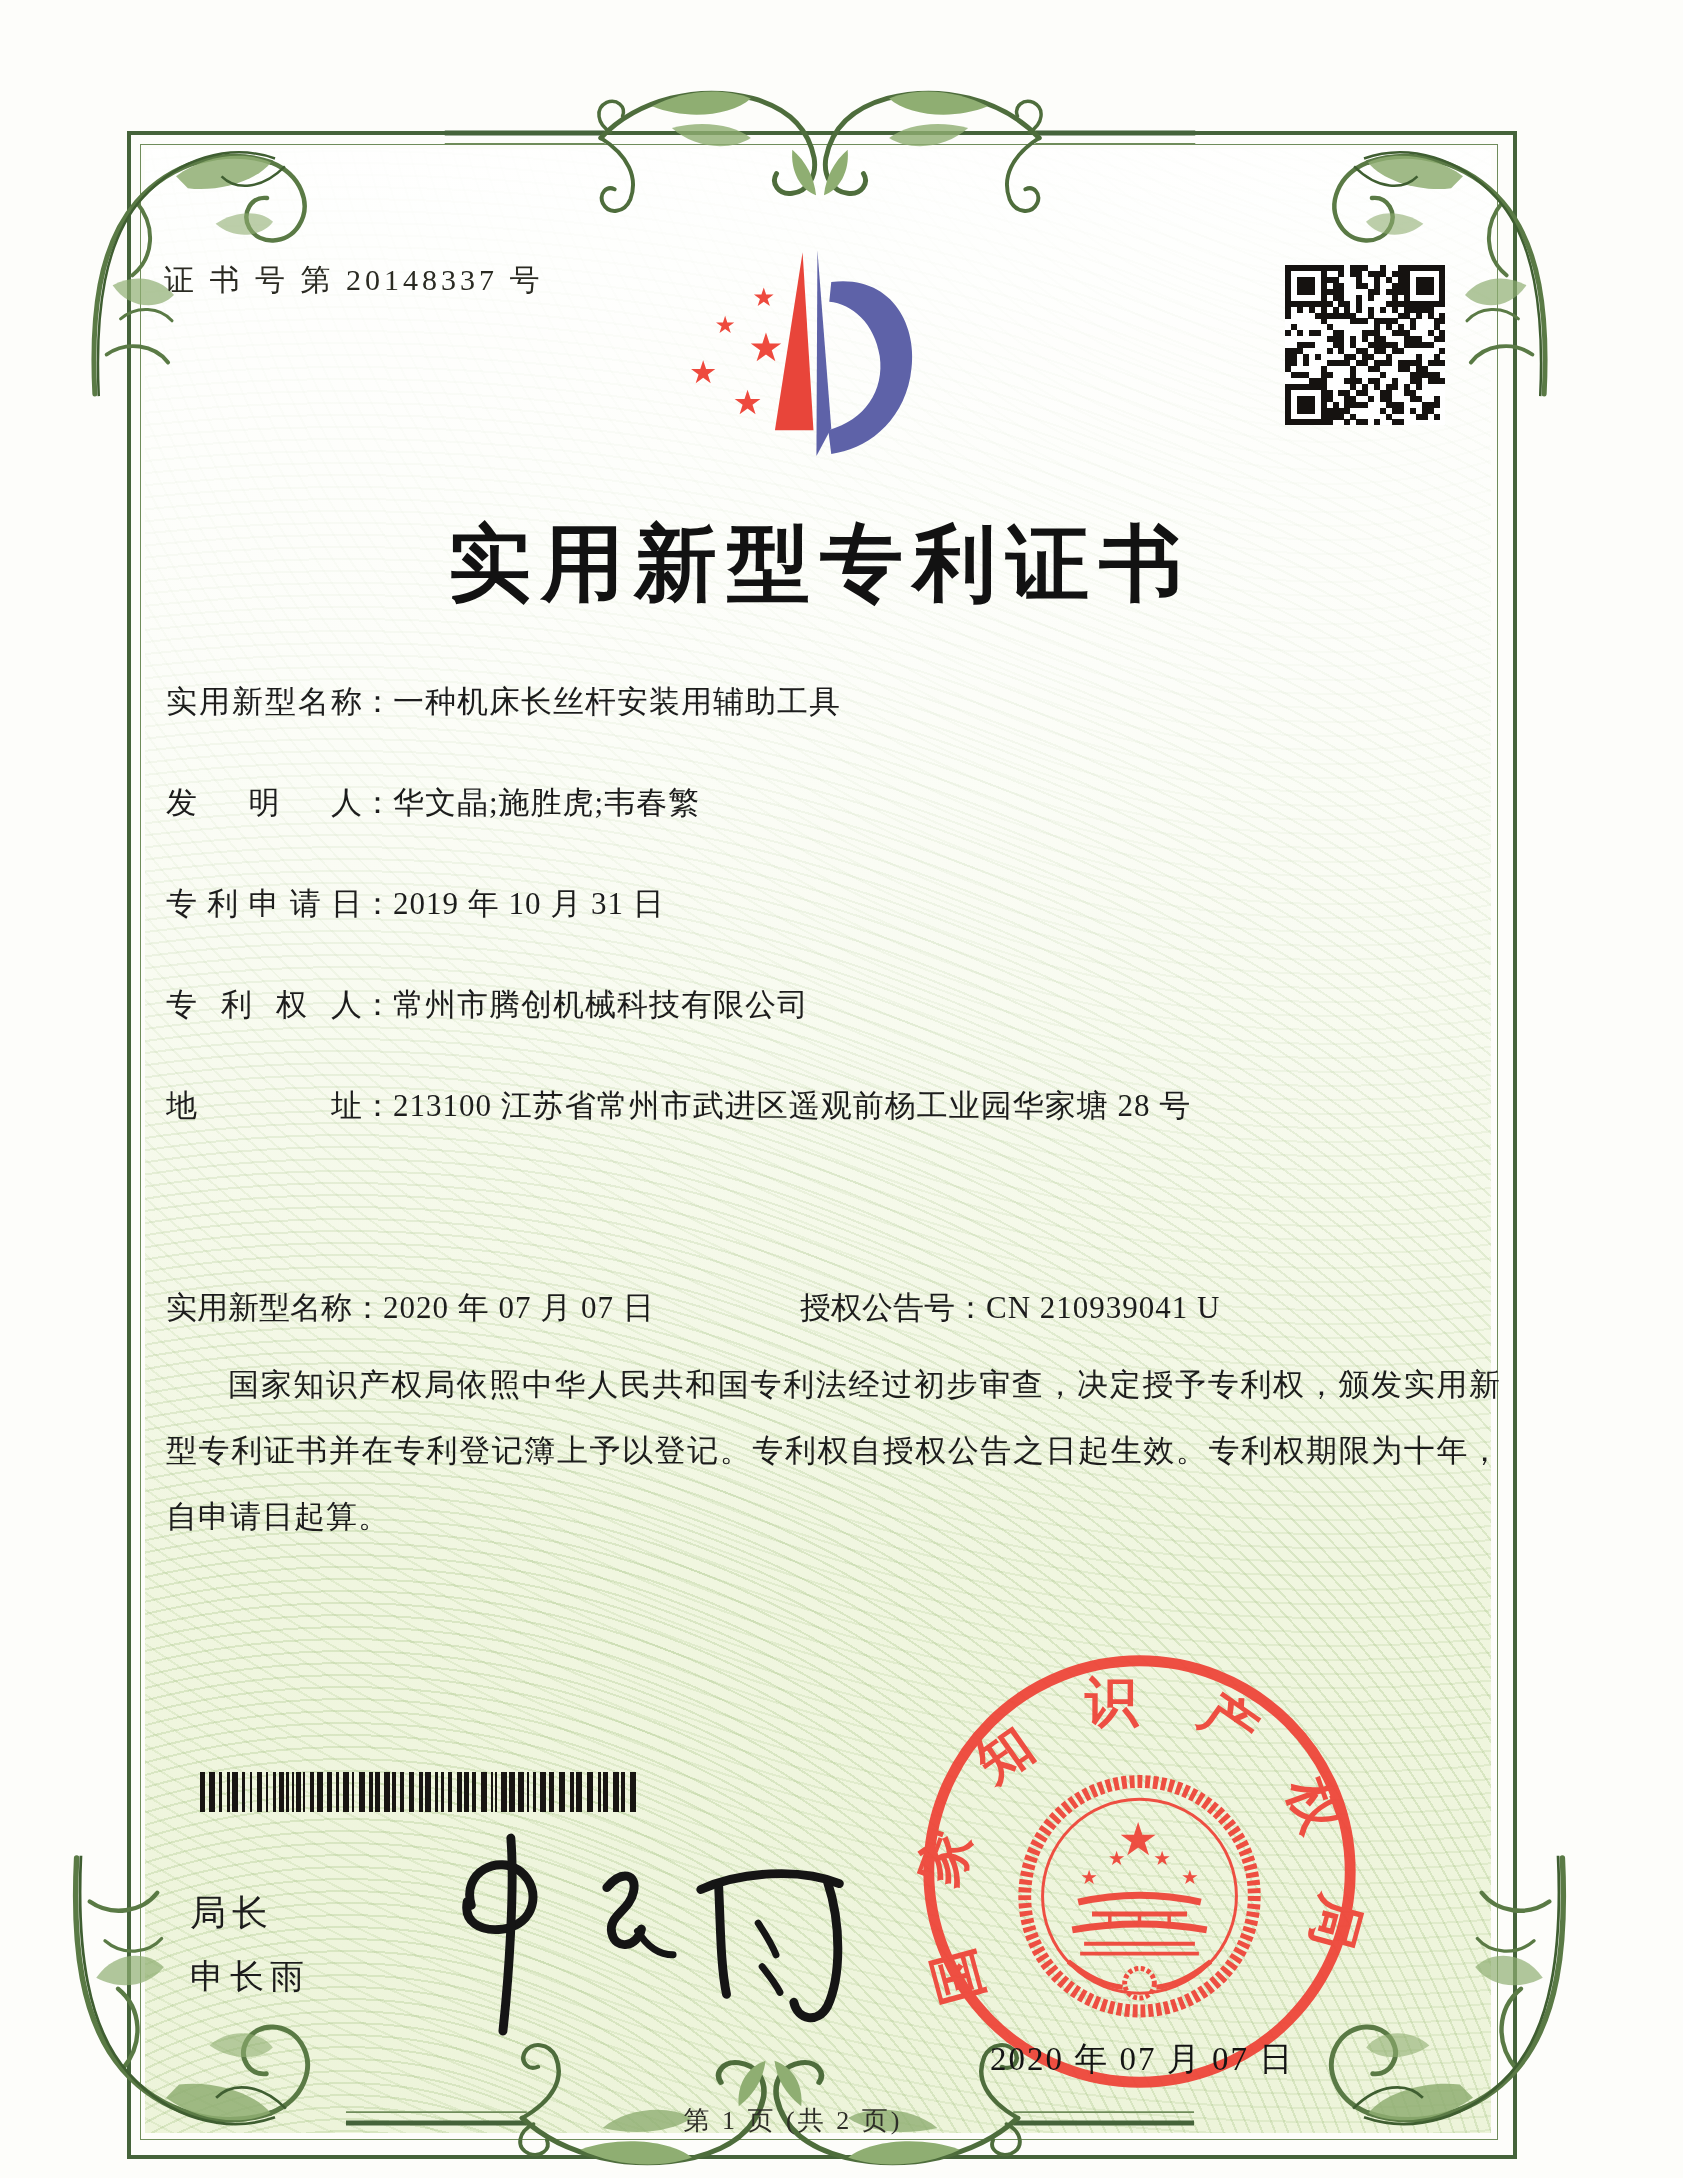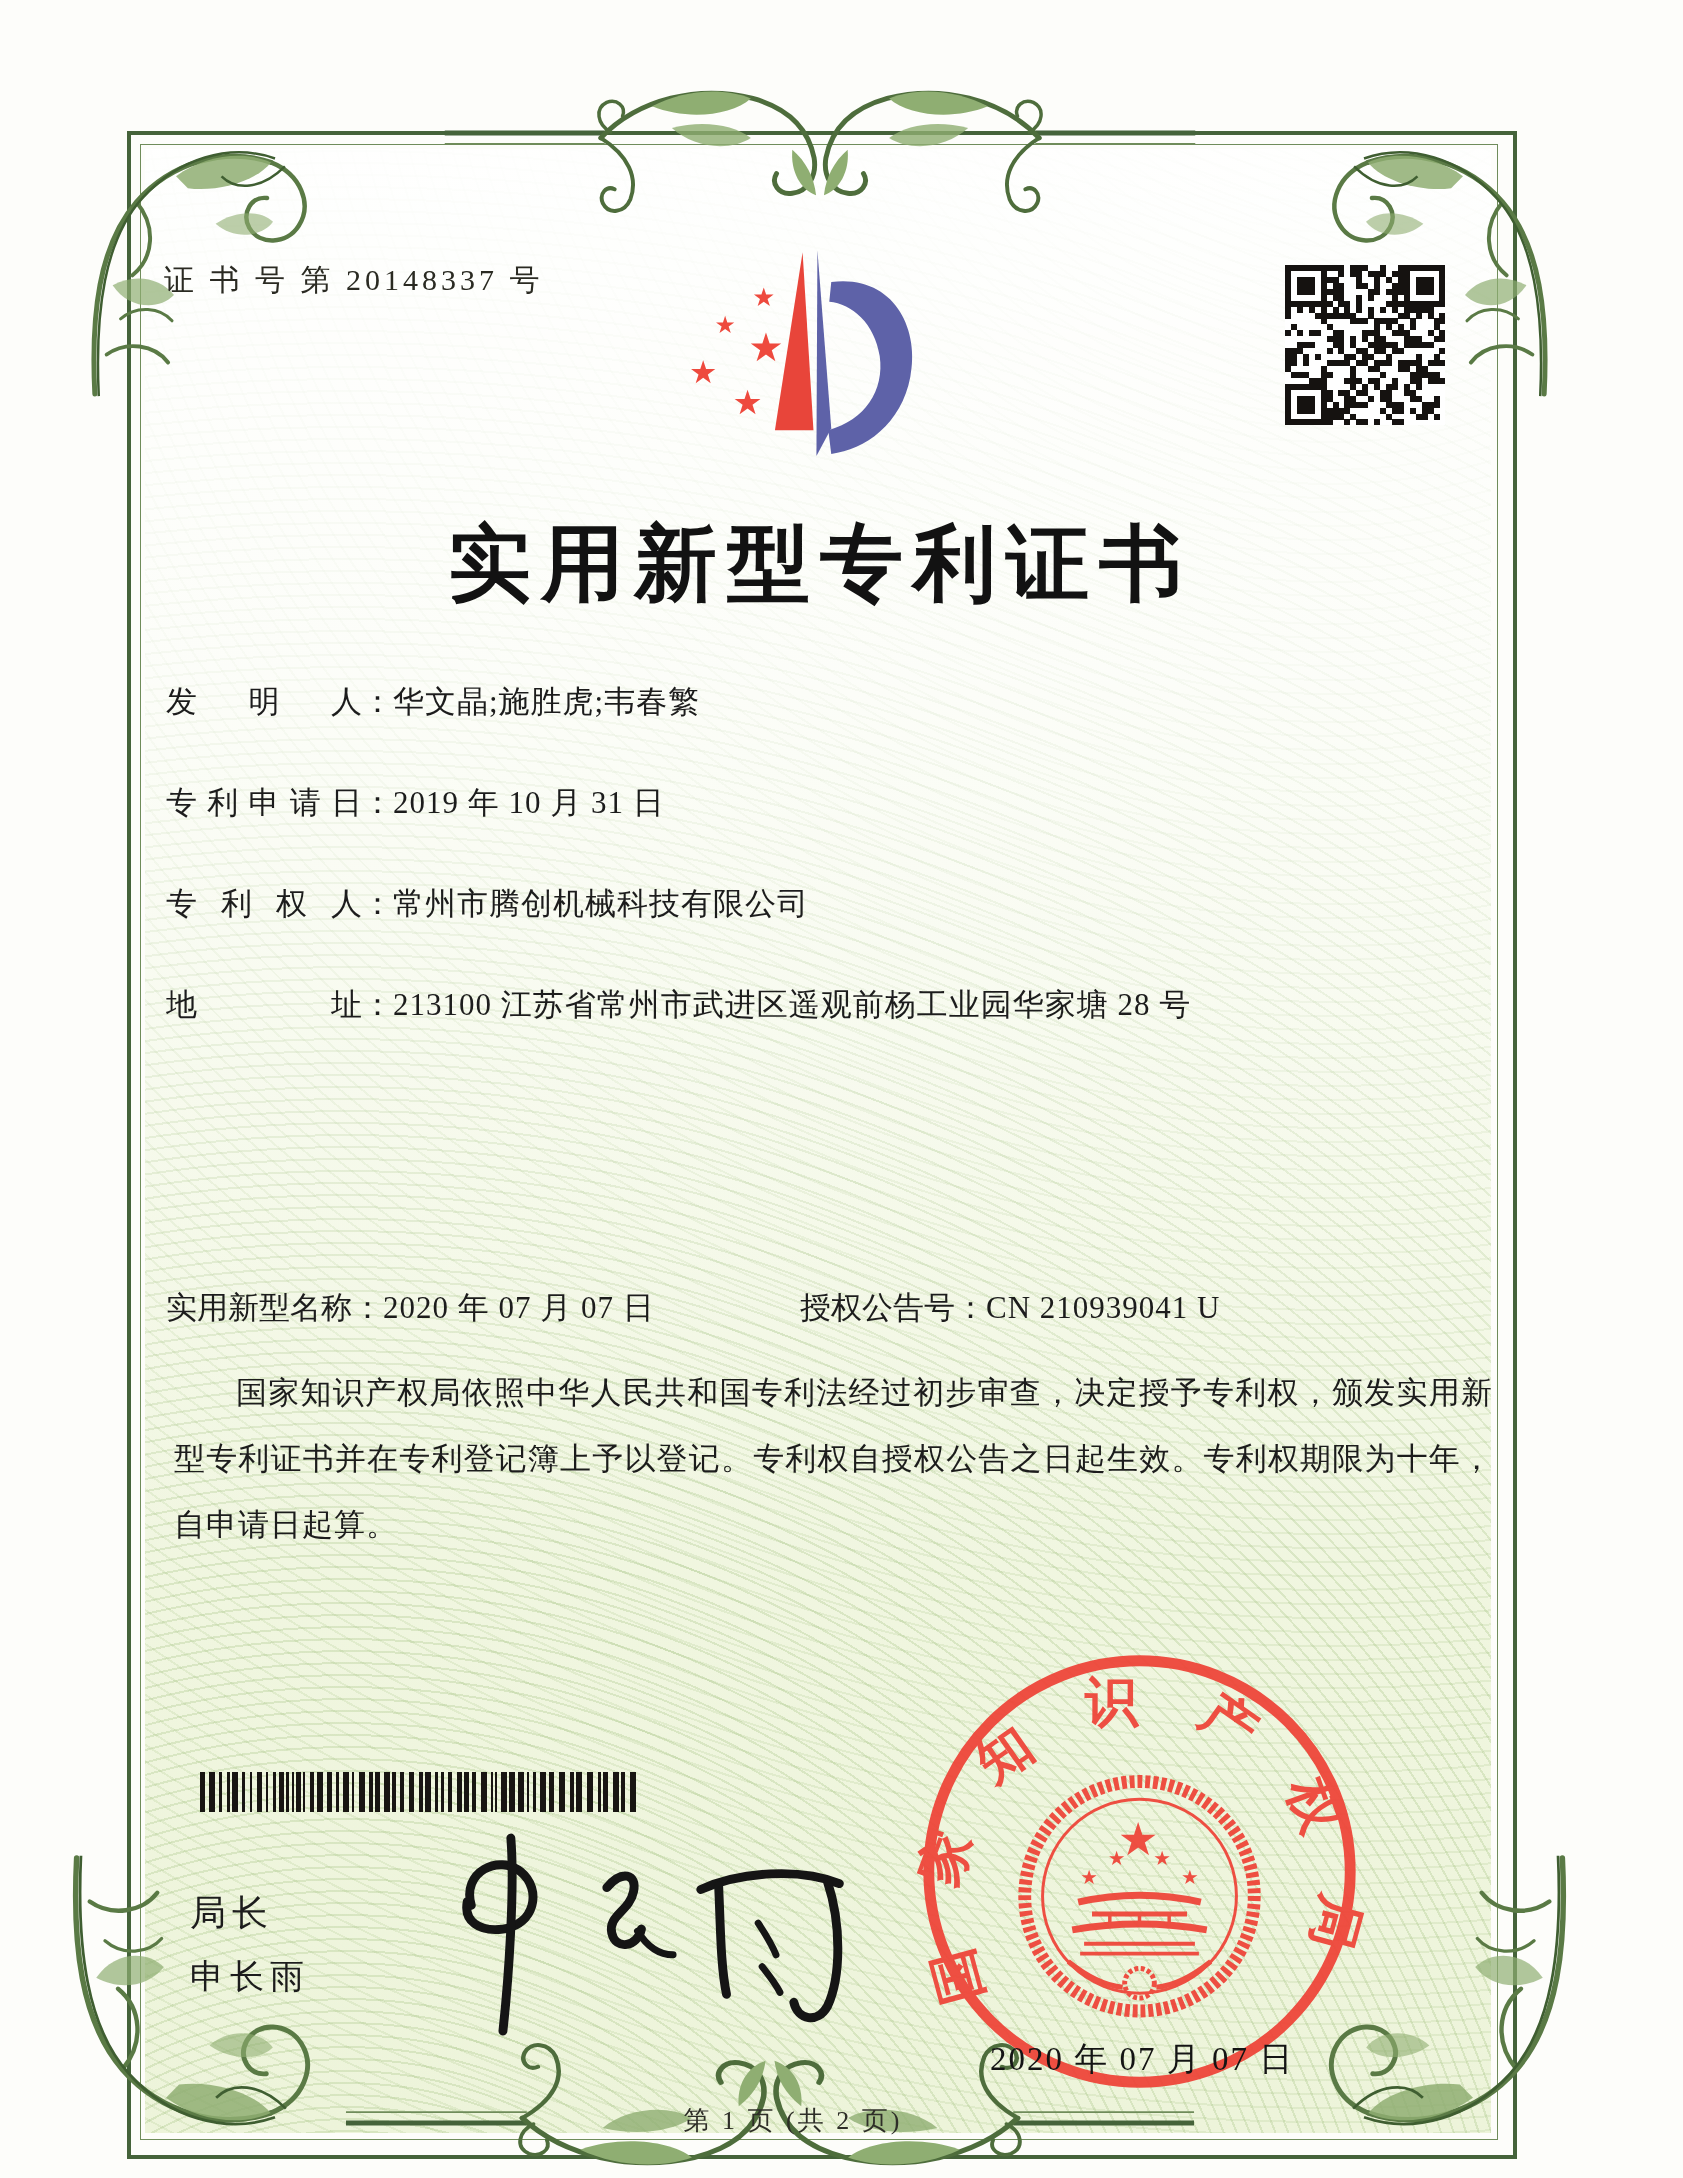--- a/index.html
+++ b/index.html
@@ -30,21 +30,21 @@
   .qr div{position:absolute;background:#151210;}
   .title{position:absolute;left:127px;top:509px;width:1386px;text-align:center;
     font-size:83px;font-weight:bold;letter-spacing:10px;color:#121212;}
   .fields{position:absolute;left:166px;top:681px;font-size:31px;}
   .field-row{height:101px;white-space:nowrap;}
   .f-label{display:inline-block;width:196px;text-align:justify;text-align-last:justify;vertical-align:top;}
   .f-value{letter-spacing:1px;}
   .grant-row{position:absolute;left:166px;top:1287px;font-size:31px;white-space:nowrap;}
   .grant-second{position:absolute;left:634px;top:0;}
   .paras{position:absolute;left:166px;top:1352px;width:1335px;}
-  .paras p{margin:8px;font-size:31px;line-height:66px;letter-spacing:1px;text-indent:2em;text-align:justify;}
+  .paras p{margin:0;font-size:31px;line-height:66px;letter-spacing:1px;text-indent:2em;text-align:justify;}
   .barcode{position:absolute;left:200px;top:1772px;width:432px;height:40px;font-size:0;white-space:nowrap;}
   .barcode i{display:inline-block;height:100%;}
   .barcode .b{background:#181512;}
   .sig-title{position:absolute;left:190px;top:1889px;font-size:36px;letter-spacing:6px;}
   .sig-name{position:absolute;left:190px;top:1954px;font-size:34px;letter-spacing:6px;}
   .signature{position:absolute;left:404px;top:1828px;width:465px;height:218px;}
   .seal{position:absolute;left:909px;top:1641px;width:461px;height:461px;opacity:.93;mix-blend-mode:multiply;z-index:4;}
   .seal-date{position:absolute;left:919px;top:2037px;width:446px;text-align:center;
     font-size:33px;letter-spacing:2px;color:#141414;z-index:5;}
   .footer{position:absolute;left:127px;top:2103px;width:1332px;text-align:center;
@@ -509,20 +509,21 @@
       <div style="left: 71px; top: 154px; width: 6px; height: 6px;"></div>
       <div style="left: 77px; top: 154px; width: 6px; height: 6px;"></div>
       <div style="left: 89px; top: 154px; width: 6px; height: 6px;"></div>
       <div style="left: 107px; top: 154px; width: 6px; height: 6px;"></div>
       <div style="left: 113px; top: 154px; width: 6px; height: 6px;"></div>
     </div>
 
   <div class="title">实用新型专利证书</div>
 
   <div class="fields">
+    <div class="field-row"><span class="f-label">实用新型名称</span><span class="f-colon">：</span><span class="f-value">一种机床长丝杆安装用辅助工具</span></div>
     <div class="field-row"><span class="f-label">发明人</span><span class="f-colon">：</span><span class="f-value">华文晶;施胜虎;韦春繁</span></div>
     <div class="field-row"><span class="f-label">专利申请日</span><span class="f-colon">：</span><span class="f-value">2019 年 10 月 31 日</span></div>
     <div class="field-row"><span class="f-label">专利权人</span><span class="f-colon">：</span><span class="f-value">常州市腾创机械科技有限公司</span></div>
     <div class="field-row"><span class="f-label">地址</span><span class="f-colon">：</span><span class="f-value">213100 江苏省常州市武进区遥观前杨工业园华家塘 28 号</span></div>
   </div>
 
   <div class="grant-row">
     <span>
       <span>实用新型名称</span><span>：</span><span class="f-value">2020 年 07 月 07 日</span>
     </span>

